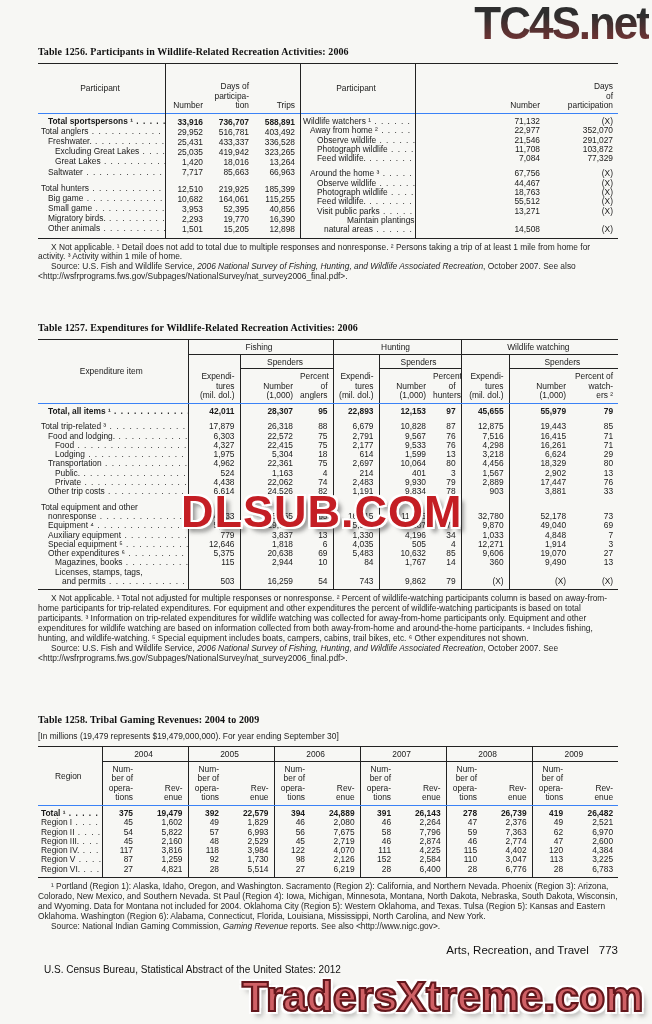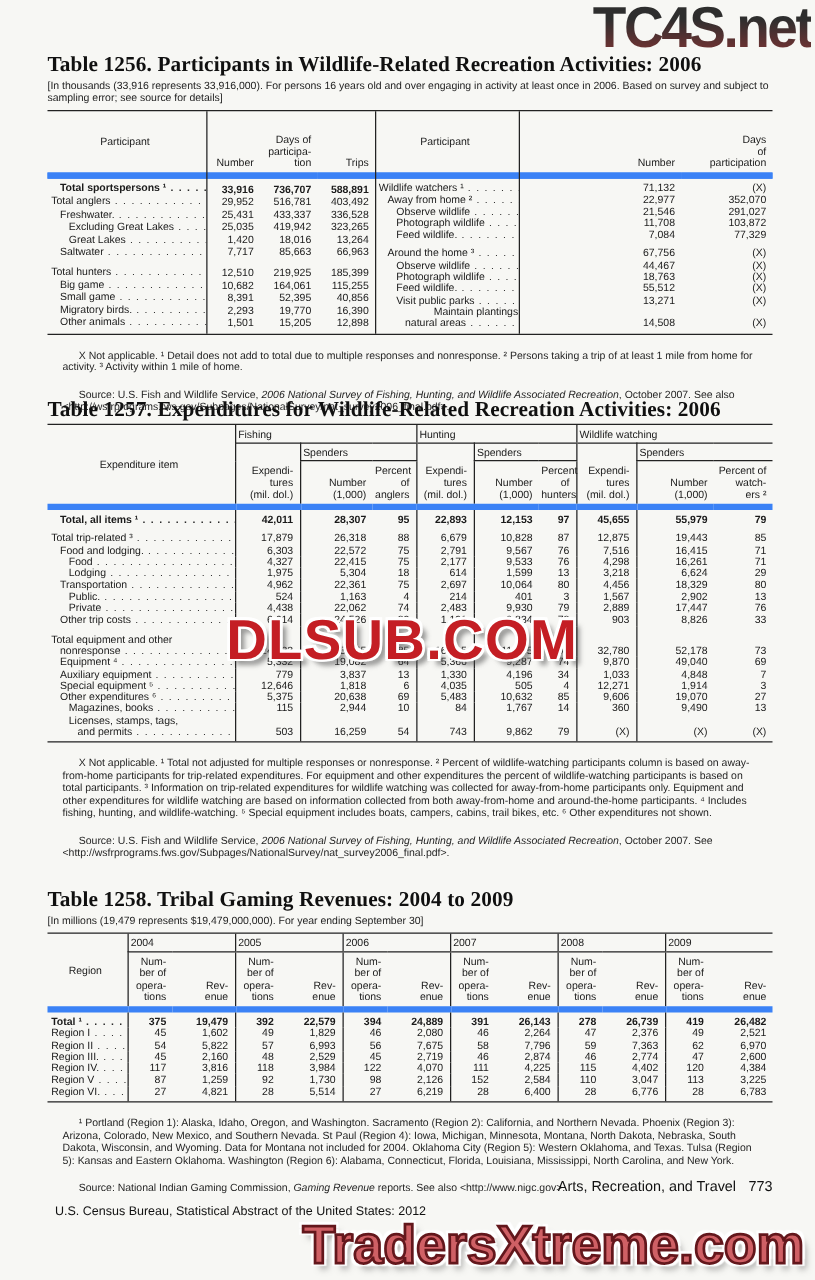--- a/index.html
+++ b/index.html
@@ -1,45 +1,45 @@
 <!DOCTYPE html>
 <html><head>
 <meta charset="utf-8">
 <style>
   html,body{margin:0;padding:0;background:#dcdcda;}
   .page{position:relative;width:652px;height:1024px;background:#f7f7f4;overflow:hidden;
         font-family:"Liberation Sans",sans-serif;color:#1c1c1c;}
   .sec{position:absolute;left:38px;width:580px;}
   #sec1256{top:44px;} #sec1257{top:320px;} #sec1258{top:712px;}
-  .ttl{font-family:"Liberation Serif",serif;font-weight:700;font-size:17px;line-height:15px;
+  .ttl{font-family:"Liberation Serif",serif;font-weight:700;font-size:10px;line-height:15px;
        color:#101010;margin:0 0 4px 0;letter-spacing:.1px;}
   .note{font-size:8.4px;line-height:10px;margin:0 0 5px 0;color:#222;}
   
   table.cen{border-collapse:collapse;table-layout:fixed;font-size:8.4px;color:#1a1a1a;}
   .tblwrap{border-top:1.5px solid #222;border-bottom:1px solid #222;}
   th{font-weight:400;font-size:8.4px;line-height:9.6px;padding:3px 5px 2px 2px;
      white-space:pre-line;vertical-align:bottom;text-align:right;}
   th.stubh{text-align:center;vertical-align:middle;}
-  th.ctr{text-align:left;}
-  thead th{border-bottom:5px solid #3b82f6;}
+  th.ctr{text-align:center;}
+  thead th{border-bottom:1px solid #3b82f6;}
   th.grp,th.spn{border-bottom:1px solid #222;padding-bottom:1px;}
   .vl{border-left:1px solid #222;}
   td.num{text-align:right;padding:0 5px 0 0;vertical-align:bottom;line-height:9.3px;font-size:8.4px;}
   td.stub{padding:0;vertical-align:top;overflow:hidden;}
   .sl{white-space:nowrap;overflow:hidden;line-height:9.3px;font-size:8.4px;}
   .dots{letter-spacing:1px;color:#2a2a2a;}
   tr.b{font-weight:700;}
   tr.gap td{padding-top:6px;}
   tbody tr:first-child td{padding-top:3px;}
   tbody tr:last-child td{padding-bottom:3px;}
   
   .flex56{display:flex;position:relative;}
   .vr{position:absolute;top:0;bottom:0;width:1px;background:#222;}
   
-  .fn{font-size:8.4px;line-height:9.9px;margin:12px;color:#1f1f1f;text-indent:13px;}
+  .fn{font-size:8.4px;line-height:9.9px;margin:0;color:#1f1f1f;text-indent:13px;}
   .fnblock{margin-top:4px;}
   
   .pf-right{position:absolute;top:944px;right:34px;font-size:11.5px;color:#111;}
   .pf-right .pgno{margin-left:10px;}
   .pf-left{position:absolute;top:964px;left:44px;font-size:10px;color:#111;}
   
   .wm{position:absolute;font-weight:700;white-space:nowrap;}
   .wm-top{top:-2px;right:3px;font-size:44px;letter-spacing:-2px;
       background:linear-gradient(#2e2e2e 35%,#7a3434 90%);
       -webkit-background-clip:text;background-clip:text;-webkit-text-fill-color:transparent;
@@ -54,21 +54,20 @@
                   4px 5px 5px rgba(90,90,90,.5);}
   i{font-style:italic;}
 </style>
 </head>
 <body>
 
 <div class="page">
 
   <div class="sec" id="sec1256">
     <h2 class="ttl">Table 1256. Participants in Wildlife-Related Recreation Activities: 2006</h2>
-    <p class="note">[In thousands (33,916 represents 33,916,000). For persons 16 years old and over engaging in activity at least once in 2006. Based on survey and subject to sampling error; see source for details]</p>
 
     <div class="tblwrap flex56">
       <div class="vr" style="left:127px"></div>
       <div class="vr" style="left:262px"></div>
       <div class="vr" style="left:377px"></div>
 
       <table class="cen" style="width:262px">
         <colgroup>
             <col style="width:127px">
             <col style="width:43px">
@@ -147,21 +146,21 @@
                 <div class="sl" style="padding-left: 10px;"><span class="lt">Big game</span><span class="dots"> . . . . . . . . . . . . . . . . . . . . . . . . . . . . . . . . . . . . . . . . . . . . . . . . . . . . . . . . . . . .</span></div>
               </td>
               <td class="num">10,682</td>
               <td class="num">164,061</td>
               <td class="num">115,255</td>
             </tr>
             <tr>
               <td class="stub">
                 <div class="sl" style="padding-left: 10px;"><span class="lt">Small game</span><span class="dots"> . . . . . . . . . . . . . . . . . . . . . . . . . . . . . . . . . . . . . . . . . . . . . . . . . . . . . . . . . . . .</span></div>
               </td>
-              <td class="num">8,391</td>
+              <td class="num">3,953</td>
               <td class="num">52,395</td>
               <td class="num">40,856</td>
             </tr>
             <tr>
               <td class="stub">
                 <div class="sl" style="padding-left: 10px;"><span class="lt">Migratory birds.</span><span class="dots"> . . . . . . . . . . . . . . . . . . . . . . . . . . . . . . . . . . . . . . . . . . . . . . . . . . . . . . . . . . . .</span></div>
               </td>
               <td class="num">2,293</td>
               <td class="num">19,770</td>
               <td class="num">16,390</td>
@@ -452,21 +451,21 @@
               <td class="stub">
                 <div class="sl" style="padding-left: 10px;"><span class="lt">Other trip costs</span><span class="dots"> . . . . . . . . . . . . . . . . . . . . . . . . . . . . . . . . . . . . . . . . . . . . . . . . . . . . . . . . . . . .</span></div>
               </td>
               <td class="num vl">6,614</td>
               <td class="num vl">24,526</td>
               <td class="num">82</td>
               <td class="num vl">1,191</td>
               <td class="num vl">9,834</td>
               <td class="num">78</td>
               <td class="num vl">903</td>
-              <td class="num vl">8,826</td>
+              <td class="num vl">3,881</td>
               <td class="num">33</td>
             </tr>
             <tr class="gap">
               <td class="stub">
                 <div class="sl" style="padding-left: 3px;"><span class="lt">Total equipment and other</span></div>
                 <div class="sl" style="padding-left: 10px;"><span class="lt">nonresponse</span><span class="dots"> . . . . . . . . . . . . . . . . . . . . . . . . . . . . . . . . . . . . . . . . . . . . . . . . . . . . . . . . . . . .</span></div>
               </td>
               <td class="num vl">24,133</td>
               <td class="num vl">25,355</td>
               <td class="num">85</td>

